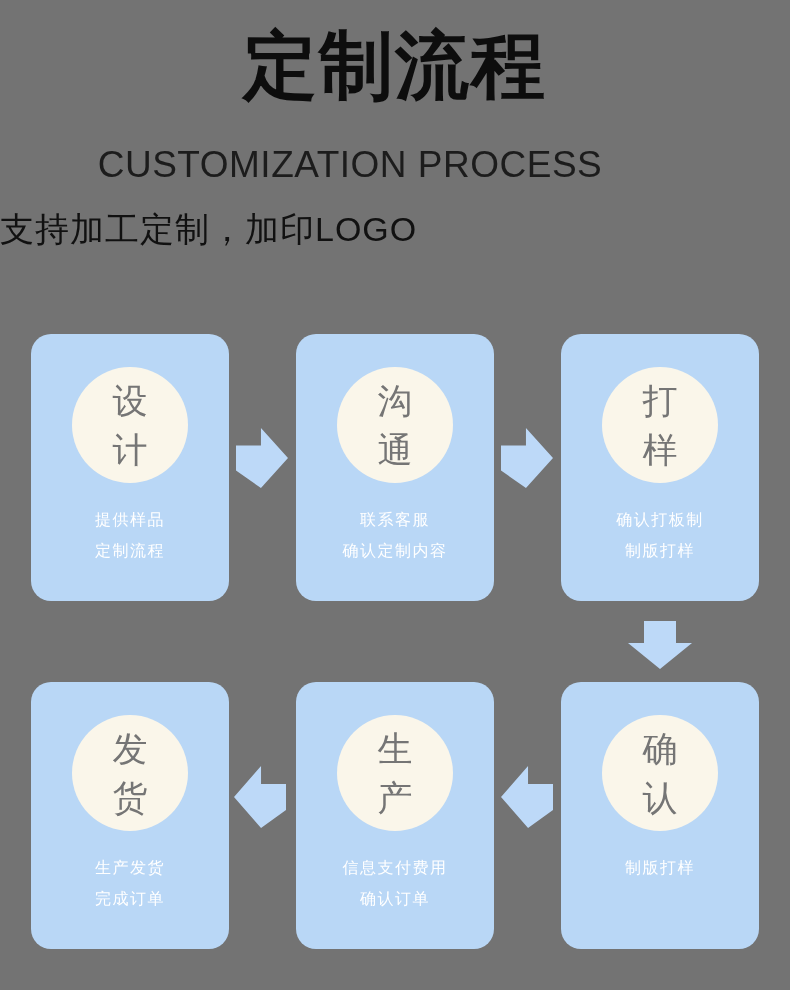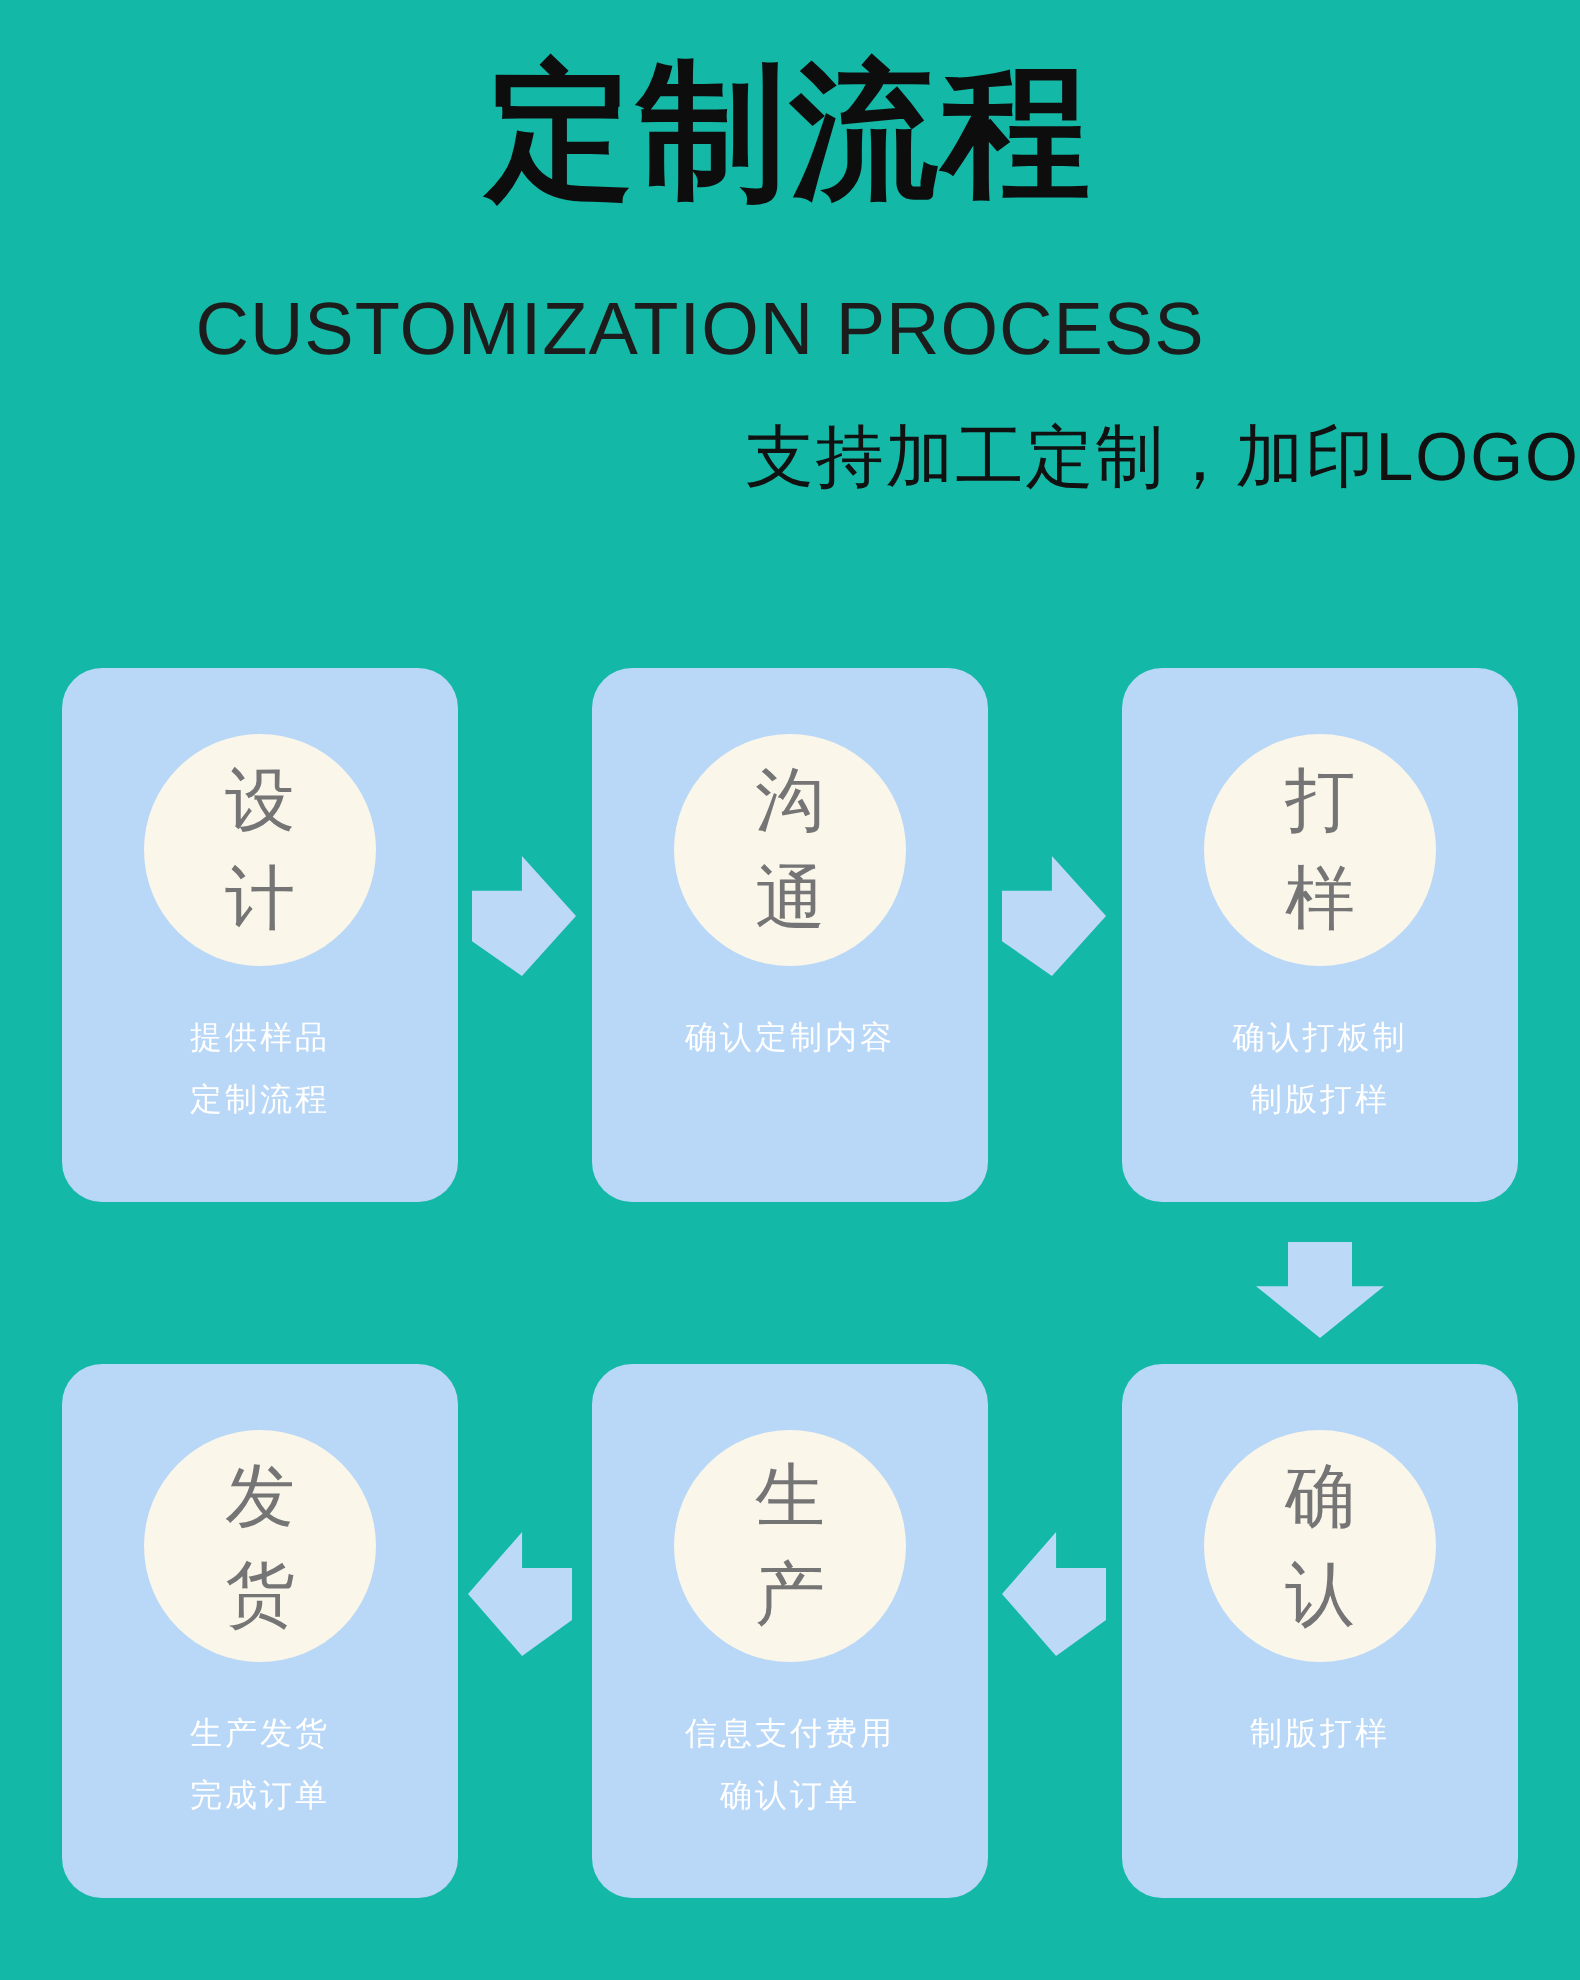--- a/index.html
+++ b/index.html
@@ -5,21 +5,21 @@
   html, body {
     margin: 0;
     padding: 0;
     background: #ffffff;
     font-family: "Liberation Sans", "DejaVu Sans", sans-serif;
   }
   .canvas {
     position: relative;
     width: 790px;
     height: 990px;
-    background: #14b8a6;
+    background: #737373;
     overflow: hidden;
   }
   .page-title {
     position: absolute;
     top: 20px;
     left: 0;
     width: 790px;
     text-align: center;
     font-size: 74px;
     line-height: 92px;
@@ -38,21 +38,21 @@
     line-height: 44px;
     font-weight: 400;
     color: var(--subtitle-color, #1c1c1c);
     letter-spacing: 0.5px;
   }
   .page-tagline {
     position: absolute;
     top: 206px;
     left: 0;
     width: 790px;
-    text-align: right;
+    text-align: left;
     font-size: 34px;
     line-height: 46px;
     font-weight: 400;
     color: var(--tagline-color, #111111);
     letter-spacing: 1px;
   }
   .card {
     position: absolute;
     width: 198px;
     height: 267px;
@@ -139,20 +139,21 @@
       <div>定制流程</div>
     </div>
   </div>
 
   <div class="card row1 col2">
     <div class="circle">
       <span>沟</span>
       <span>通</span>
     </div>
     <div class="desc">
+      <div>联系客服</div>
       <div>确认定制内容</div>
     </div>
   </div>
 
   <div class="card row1 col3">
     <div class="circle">
       <span>打</span>
       <span>样</span>
     </div>
     <div class="desc">

